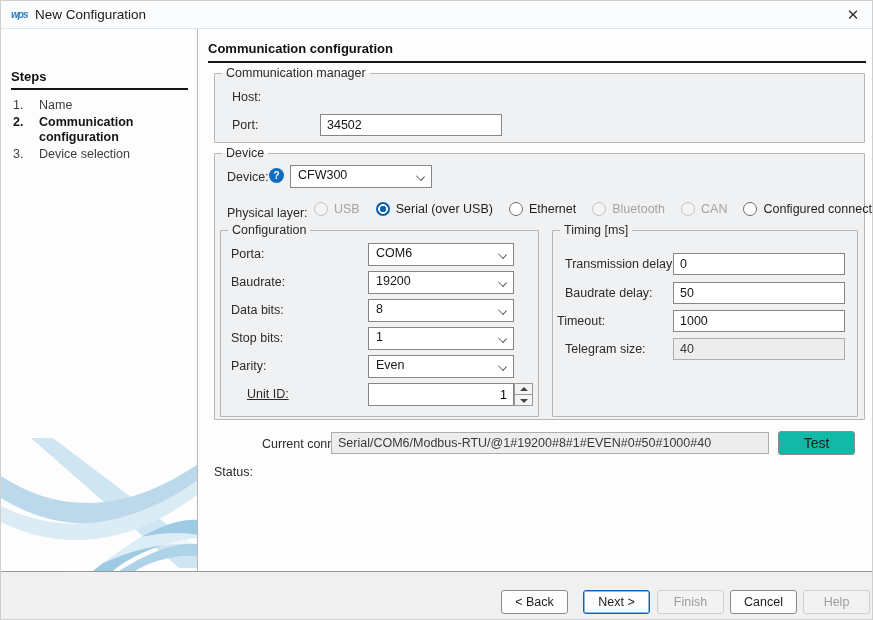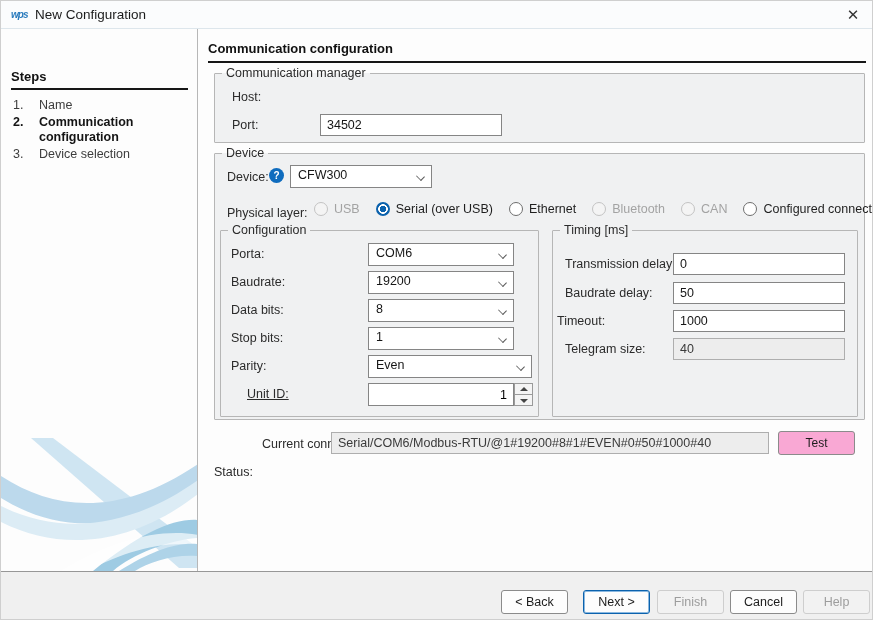--- a/index.html
+++ b/index.html
@@ -49,21 +49,21 @@
 
   .radio-row { position:absolute; display:flex; align-items:center; gap:16px; font-size:12.5px; color:#1f1f1f; }
   .radio-item { display:flex; align-items:center; gap:6px; white-space:nowrap; }
   .radio { width:14px; height:14px; border-radius:50%; flex:none; }
   .radio.sel { background:radial-gradient(circle at 50% 50%, #0b62ad 0 3px, #ffffff 3.5px 4.6px, #0b62ad 5px 7px); }
   .radio.unsel { border:1px solid #6e6e6e; background:#fff; }
   .radio.dis { border:1px solid #c3c3c3; background:#f4f4f4; }
   .radio-item.dis-lbl { color:#a3a3a3; }
 
   
-  .test-btn { position:absolute; left:777px; top:430px; width:77px; height:24px; background:#f9a8d4; border:1px solid #8b8b8b; border-radius:3px; font-family:"Liberation Sans", sans-serif; font-size:12px; color:#1d1d1d; cursor:pointer; }
+  .test-btn { position:absolute; left:777px; top:430px; width:77px; height:24px; background:#14b8a6; border:1px solid #8b8b8b; border-radius:3px; font-family:"Liberation Sans", sans-serif; font-size:14px; color:#1d1d1d; cursor:pointer; }
   .status-box { position:absolute; left:330px; top:459px; width:524px; height:58px; background:#fff; border:1px solid #a2a2a2; font-size:12.5px; color:#1d1d1d; padding:4px 8px; line-height:16px; }
 
   
   .footer { position:absolute; left:0; top:570px; width:873px; height:50px; background:#f0f0f0; border-top:1px solid #979797; }
   .btn { position:absolute; top:18px; height:24px; width:67px; background:#fdfdfd; border:1px solid #8b8b8b; border-radius:3px; font-family:"Liberation Sans", sans-serif; font-size:12.5px; color:#1d1d1d; cursor:pointer; }
   .btn.focused { border:1px solid #0b62ad; box-shadow:0 0 0 1px #8ab8e0 inset; }
   .btn.disabled { background:#f2f2f2; border-color:#cecece; color:#9d9d9d; cursor:default; }
 </style>
 </head>
 <body>
@@ -170,21 +170,21 @@
         <span class="chev"></span>
       </div>
 
       <div class="fld-label" style="left:10px; top:100px;">Stop bits:</div>
       <div class="dd" style="left:147px; top:96px; width:146px;">
         <span>1</span>
         <span class="chev"></span>
       </div>
 
       <div class="fld-label" style="left:10px; top:128px;">Parity:</div>
-      <div class="dd" style="left:147px; top:124px; width:164px;">
+      <div class="dd" style="left:147px; top:124px; width:146px;">
         <span>Even</span>
         <span class="chev"></span>
       </div>
 
       <div class="fld-label" style="left:26px; top:156px;text-decoration:underline;">Unit ID:</div>
       <div class="spin-wrap" style="left:147px; top:152px; width:146px;">
         <input value="1" style="">
         <div class="spin-btns">
           <div class="sb">
               <span class="tri-up"></span>

